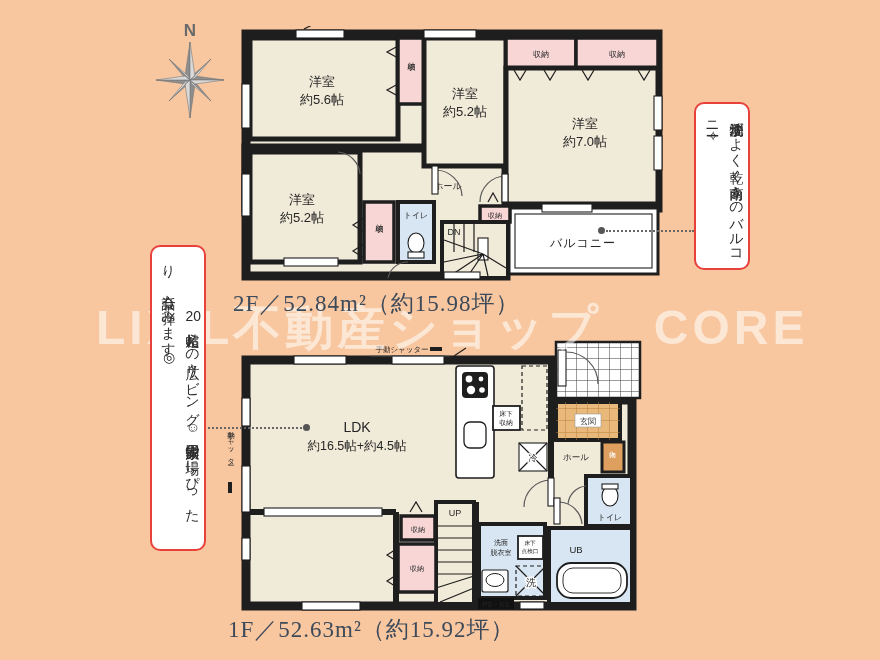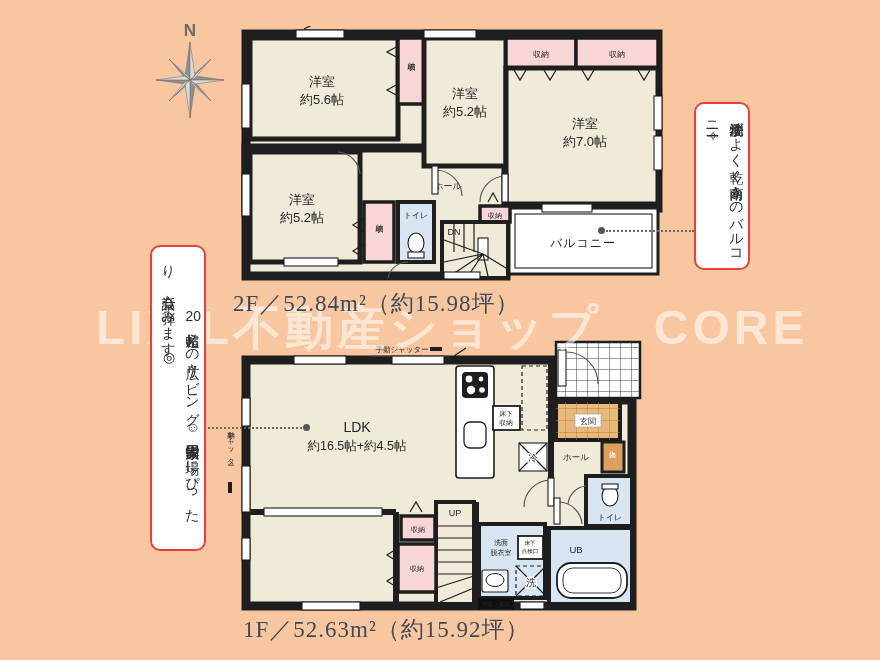--- a/index.html
+++ b/index.html
@@ -305,21 +305,21 @@
       <rect x="206" y="11" width="12" height="4" fill="#1E1E1E"></rect>
       <path d="M146,20 H226" stroke="#555" stroke-width="0.8" fill="none"></path>
     </g>
     <g>
       <text class="vtext" x="7" y="90" font-size="7.5" fill="#333">手動シャッター</text>
       <rect x="4" y="146" width="4" height="11" fill="#1E1E1E"></rect>
     </g>
   </svg>
   </div>
 
-  <div class="caption" style="left:243px;top:614px;">1F／52.63m²（約15.92坪）</div>
+  <div class="caption" style="left:228px;top:614px;">1F／52.63m²（約15.92坪）</div>
 
   <div class="leader" style="left:208px;top:427px;width:98px;"></div>
   <div class="leaderdot" style="left:303px;top:424px;"></div>
   <div class="leader" style="left:606px;top:230px;width:88px;"></div>
   <div class="leaderdot" style="left:598px;top:227px;"></div>
 
   <div class="note note-left">
     <div class="vt"><span class="tcy">20</span><span>帖超えの広々リビング☺家族団欒の場にぴったり、会話も弾みます◎</span></div>
   </div>
   <div class="note note-right">

